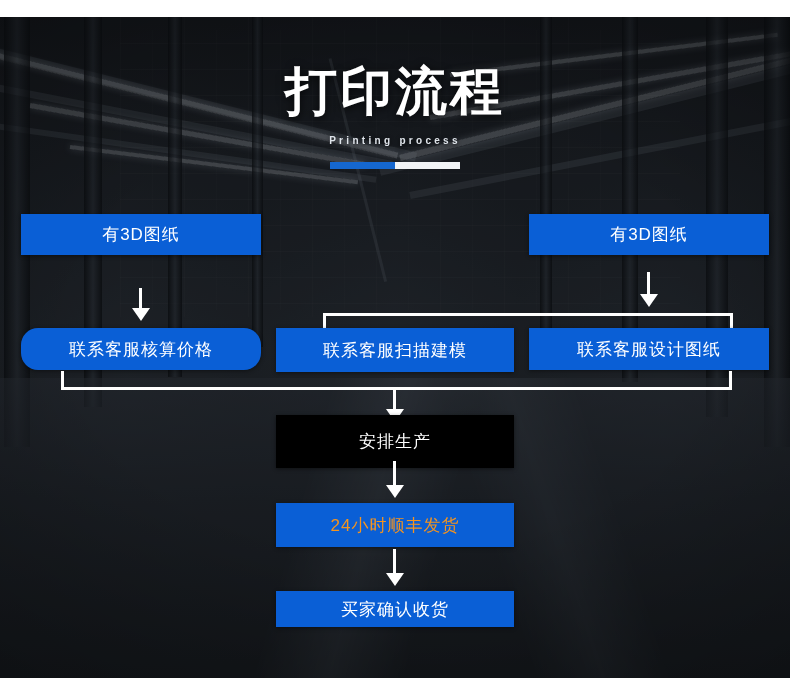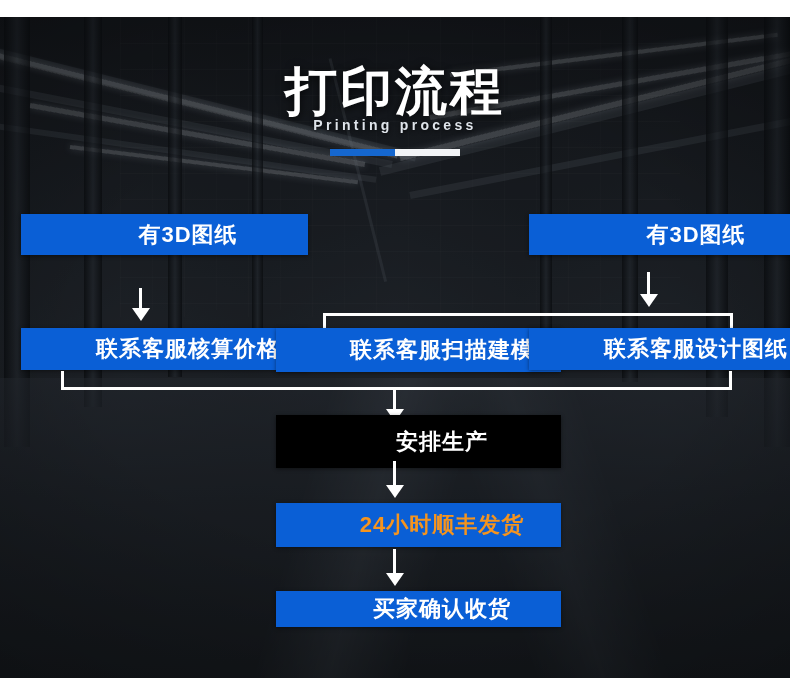--- a/index.html
+++ b/index.html
@@ -63,35 +63,34 @@
   }
   .darkwash{position:absolute;inset:0;background:rgba(14,17,21,.34);}
 
   
   #header{position:absolute;left:0;top:17px;width:790px;text-align:center;}
   .h-title{
     margin-top:48px;color:#ffffff;font-size:52px;font-weight:bold;letter-spacing:3px;
     line-height:1;text-shadow:0 2px 8px rgba(0,0,0,.75);
   }
   .h-sub{
-    color:#dfe4ea;font-size:14px;letter-spacing:3.3px;font-weight:bold;
+    margin-top:18px;color:#dfe4ea;font-size:10px;letter-spacing:3.3px;font-weight:bold;
     text-shadow:0 1px 4px rgba(0,0,0,.7);
   }
   .h-bar{margin:16px auto 0;width:130px;height:7px;display:flex;}
   .h-bar .seg-a{width:65px;height:7px;background:#1567cf;}
   .h-bar .seg-b{width:65px;height:7px;background:#f2f4f6;}
 
   
   #flow{position:absolute;left:0;top:0;width:790px;height:696px;}
   .box{
     position:absolute;background:#0a5fd6;color:#ffffff;
     display:flex;align-items:center;justify-content:center;
-    font-size:22px;font-weight:bold;letter-spacing:1px;
+    font-size:17px;font-weight:normal;letter-spacing:1px;
     box-shadow:0 1px 4px rgba(0,0,0,.45);
-    padding-left:47px;
   }
   .box.orange{color:#f5941e;}
   .caption{
     position:absolute;color:#ffffff;font-size:20px;font-weight:500;letter-spacing:0px;
     white-space:nowrap;text-shadow:0 1px 4px rgba(0,0,0,.8);
   }
   
   .vline{position:absolute;background:#ffffff;width:3px;}
   .arrowhead{
     position:absolute;width:0;height:0;
@@ -158,21 +157,21 @@
 
 
     <div class="vline" style="left:139px;top:288px;height:22px;"></div>
     <div class="arrowhead" style="left:131.5px;top:308px;"></div>
 
     <div class="vline" style="left:647px;top:272px;height:24px;"></div>
     <div class="arrowhead" style="left:639.5px;top:294px;"></div>
 
     <div class="bracket" style="left:323px;top:313px;width:404px;height:14px;"></div>
 
-    <div class="box" style="left: 21px; top: 328px; width: 240px; height: 42px; color: rgb(255, 255, 255); background: rgb(10, 95, 214);">联系客服核算价格</div>
+    <div class="box" style="left: 21px; top: 328px; width: 240px; height: 42px; color: rgb(255, 255, 255); background: rgb(10, 95, 214); border-radius: 17px;">联系客服核算价格</div>
 
     <div class="box" style="left: 276px; top: 328px; width: 238px; height: 44px; color: rgb(255, 255, 255); background: rgb(10, 95, 214);">联系客服扫描建模</div>
 
     <div class="box" style="left: 529px; top: 328px; width: 240px; height: 42px; color: rgb(255, 255, 255); background: rgb(10, 95, 214);">联系客服设计图纸</div>
 
     <div class="bracket-dn" style="left:61px;top:371px;width:665px;height:16px;"></div>
     <div class="vline" style="left:393px;top:387px;height:26px;"></div>
     <div class="arrowhead" style="left:385.5px;top:409px;"></div>
 
     <div class="box" style="left: 276px; top: 415px; width: 238px; height: 53px; color: rgb(255, 255, 255); background: #000000; text-align: right;">安排生产</div>

